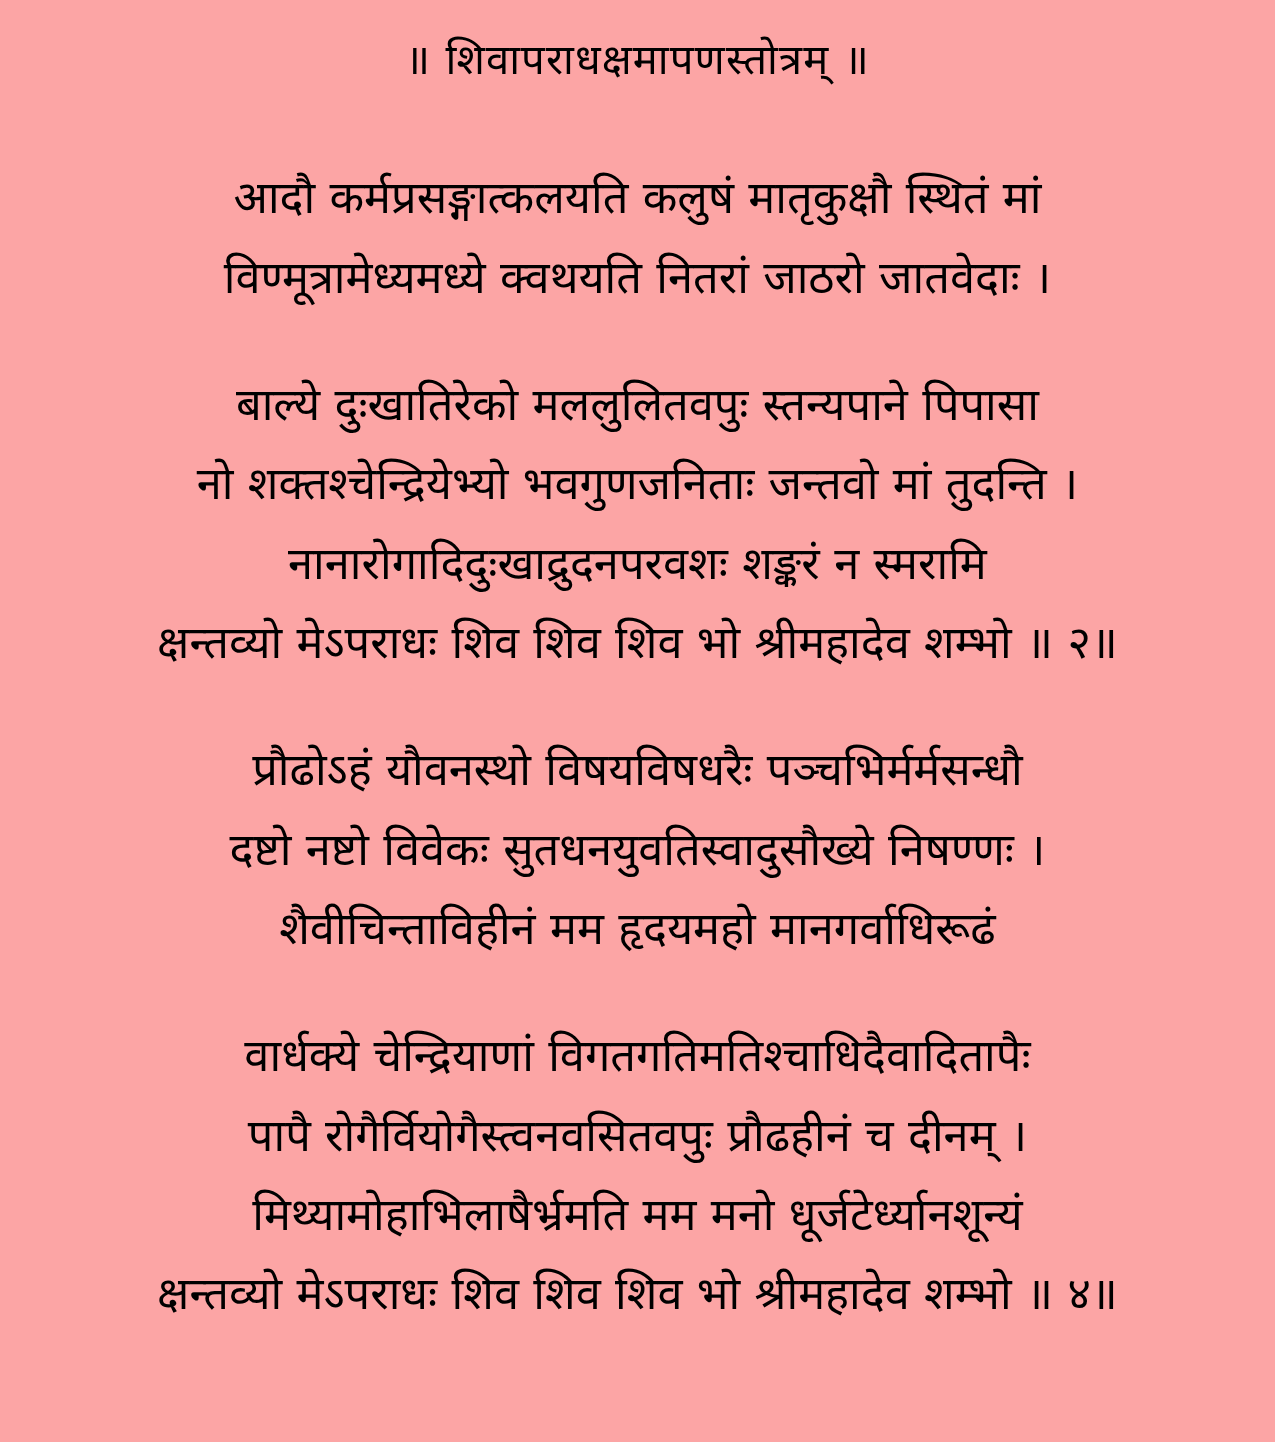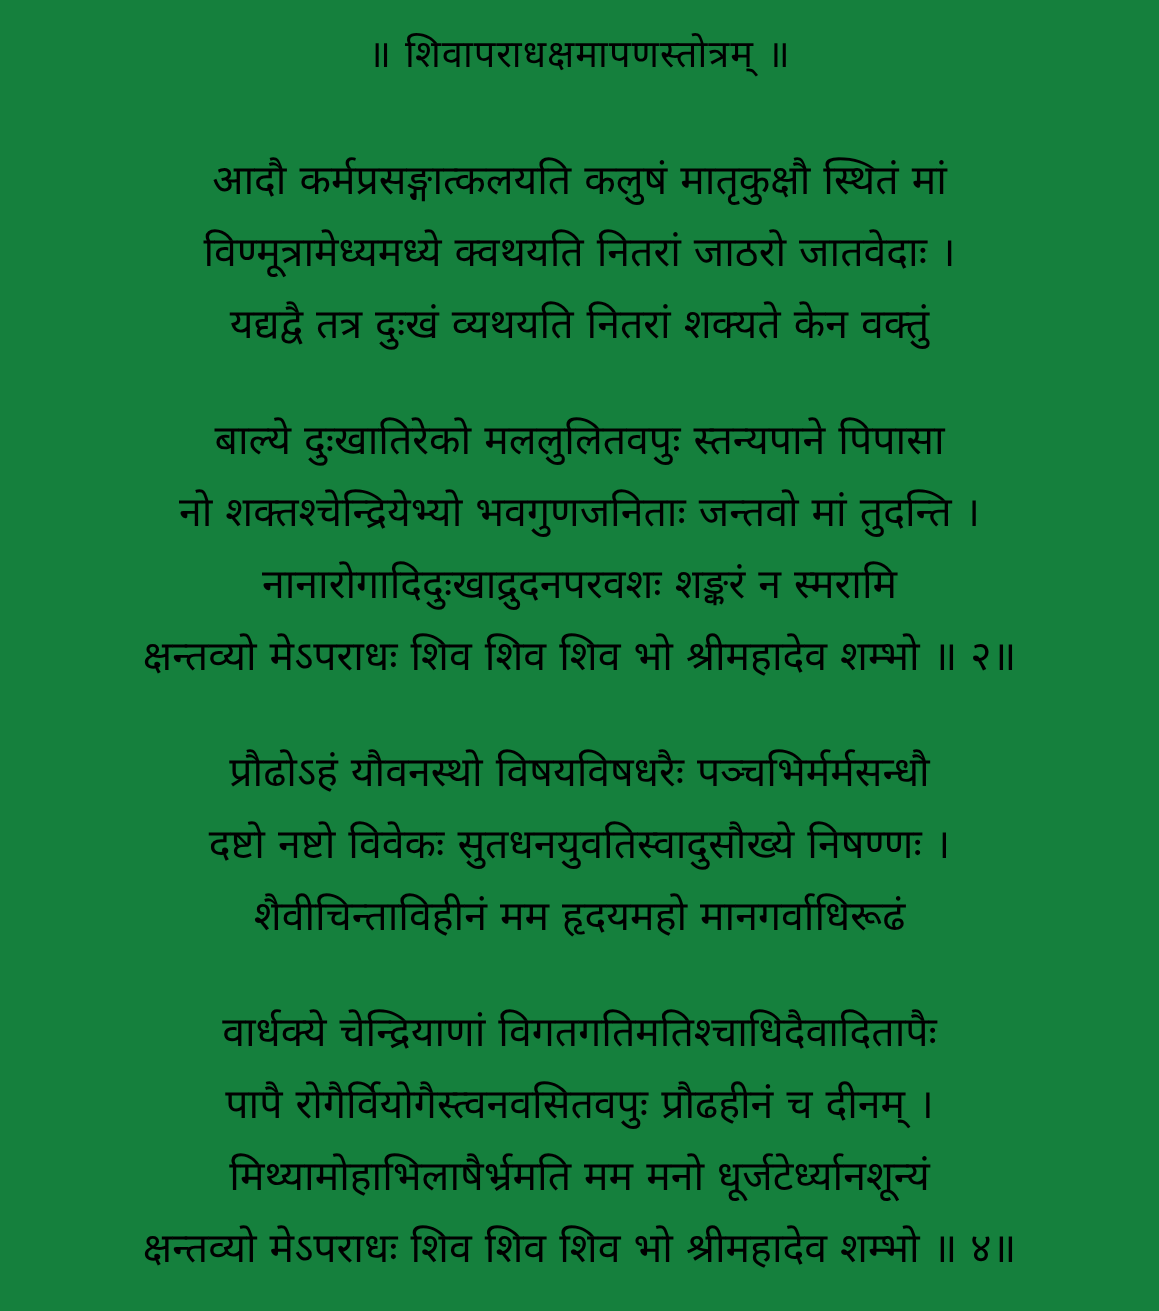--- a/index.html
+++ b/index.html
@@ -6,21 +6,21 @@
     margin: 0;
     padding: 0;
     background: #ffffff;
     color: #000000;
     font-family: "DejaVu Sans", sans-serif;
   }
   .page {
     width: 1159px;
     height: 1311px;
     margin: 0 auto;
-    background: #15803d;
+    background: #fca5a5;
     overflow: hidden;
     box-sizing: border-box;
     padding-top: 28px;
     text-align: center;
   }
   .stotram-title {
     font-size: 38px;
     line-height: 52px;
     font-weight: 400;
     margin: 0 0 70px 0;
@@ -40,21 +40,20 @@
 </head>
 <body>
 
 <div class="page">
 
   <h1 class="stotram-title">॥  शिवापराधक्षमापणस्तोत्रम्  ॥</h1>
 
   <div class="verse">
     <p class="verse-line">आदौ कर्मप्रसङ्गात्कलयति कलुषं मातृकुक्षौ स्थितं मां</p>
     <p class="verse-line">विण्मूत्रामेध्यमध्ये क्वथयति नितरां जाठरो जातवेदाः ।</p>
-    <p class="verse-line">यद्यद्वै तत्र दुःखं व्यथयति नितरां शक्यते केन वक्तुं</p>
   </div>
 
   <div class="verse">
     <p class="verse-line">बाल्ये दुःखातिरेको मललुलितवपुः स्तन्यपाने पिपासा</p>
     <p class="verse-line">नो शक्तश्चेन्द्रियेभ्यो भवगुणजनिताः जन्तवो मां तुदन्ति ।</p>
     <p class="verse-line">नानारोगादिदुःखाद्रुदनपरवशः शङ्करं न स्मरामि</p>
     <p class="verse-line">क्षन्तव्यो मेऽपराधः शिव शिव शिव भो श्रीमहादेव शम्भो ॥ २॥</p>
   </div>
 
   <div class="verse">

